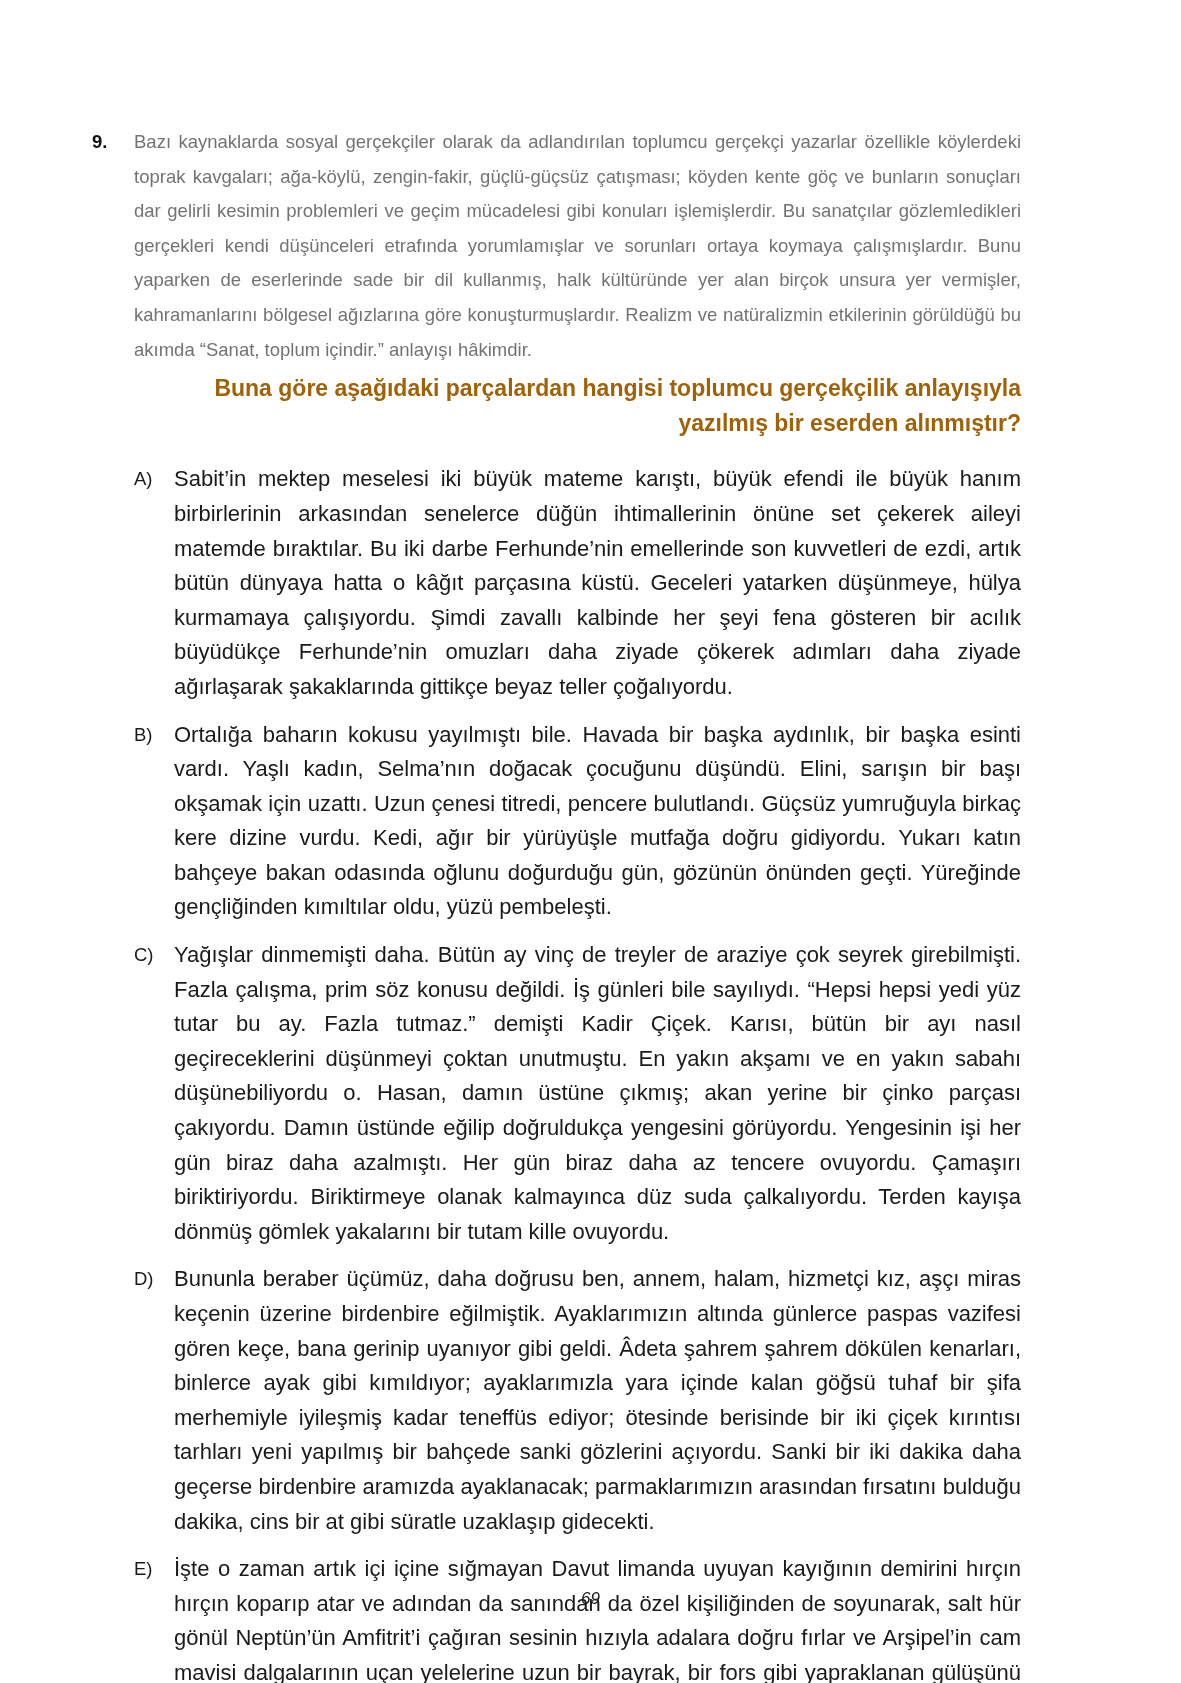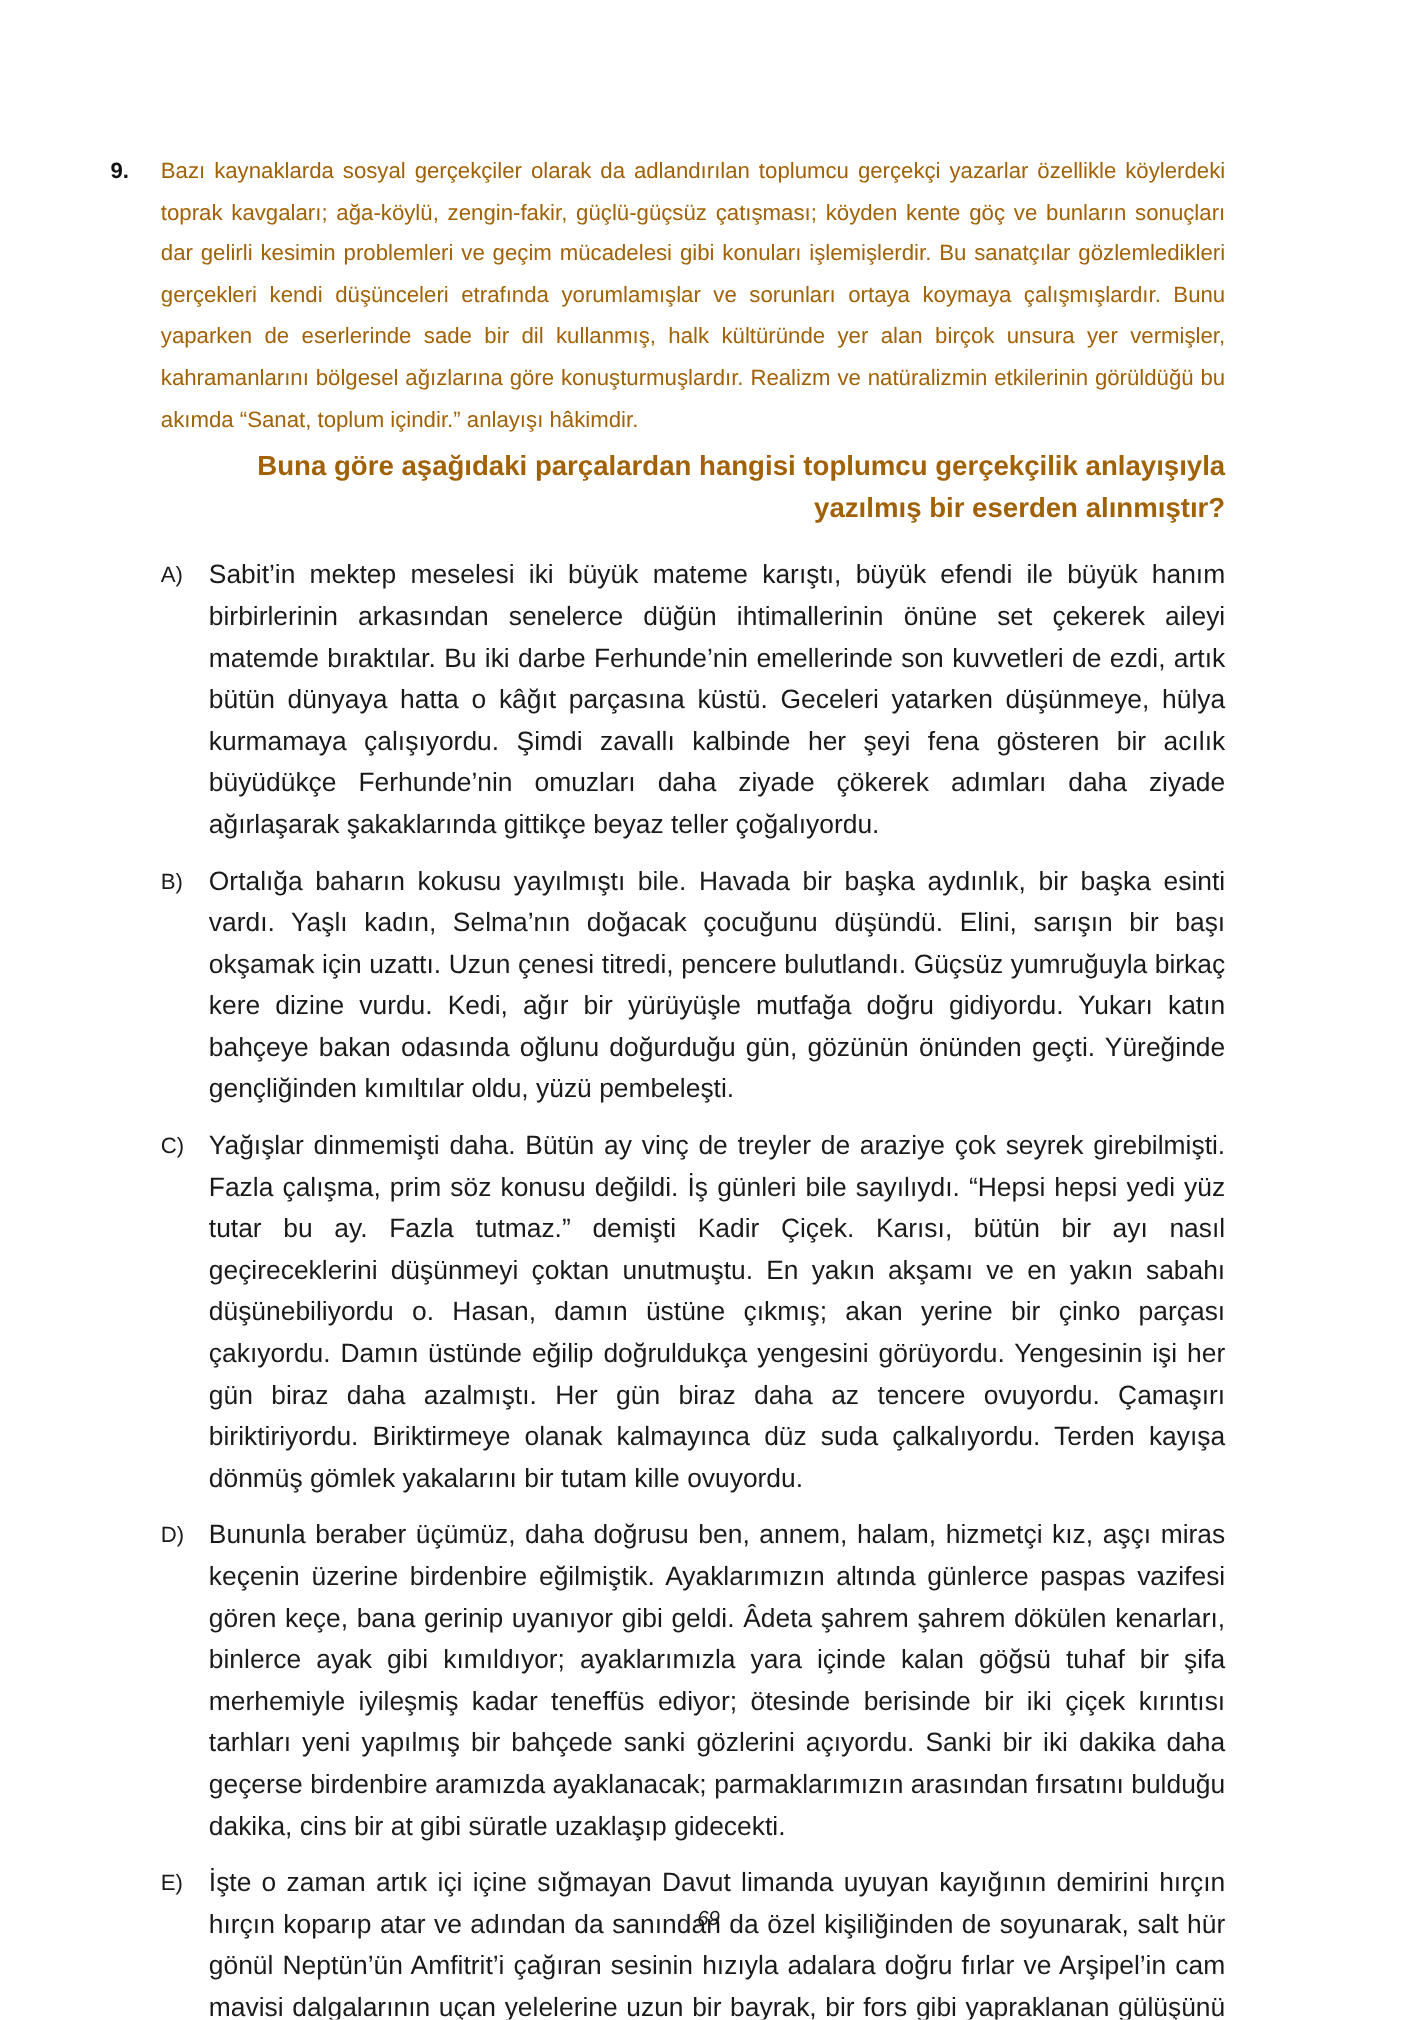--- a/index.html
+++ b/index.html
@@ -37,21 +37,21 @@
     color: #111;
   }
   .q-body {
     flex: 1 1 auto;
   }
   .stem {
     font-size: 18.5px;
     line-height: 34.6px;
     text-align: justify;
     text-justify: inter-word;
-    color: #a16207;
+    color: #737373;
     margin: 0;
     hyphens: none;
   }
   .ask {
     font-size: 23px;
     line-height: 34.6px;
     font-weight: bold;
     text-align: right;
     color: #a16207;
     margin: 4px 0 0 0;

